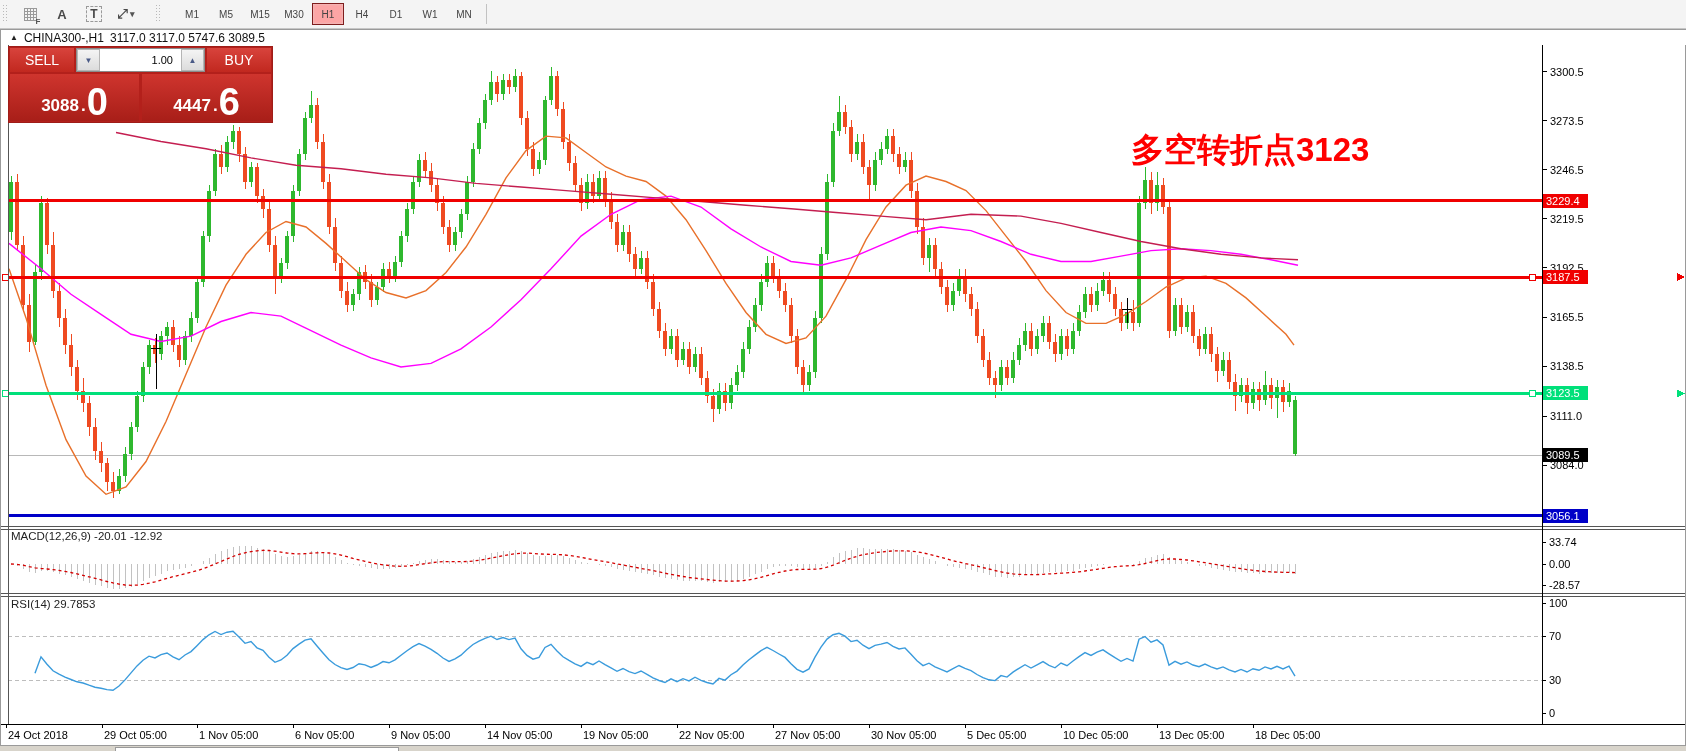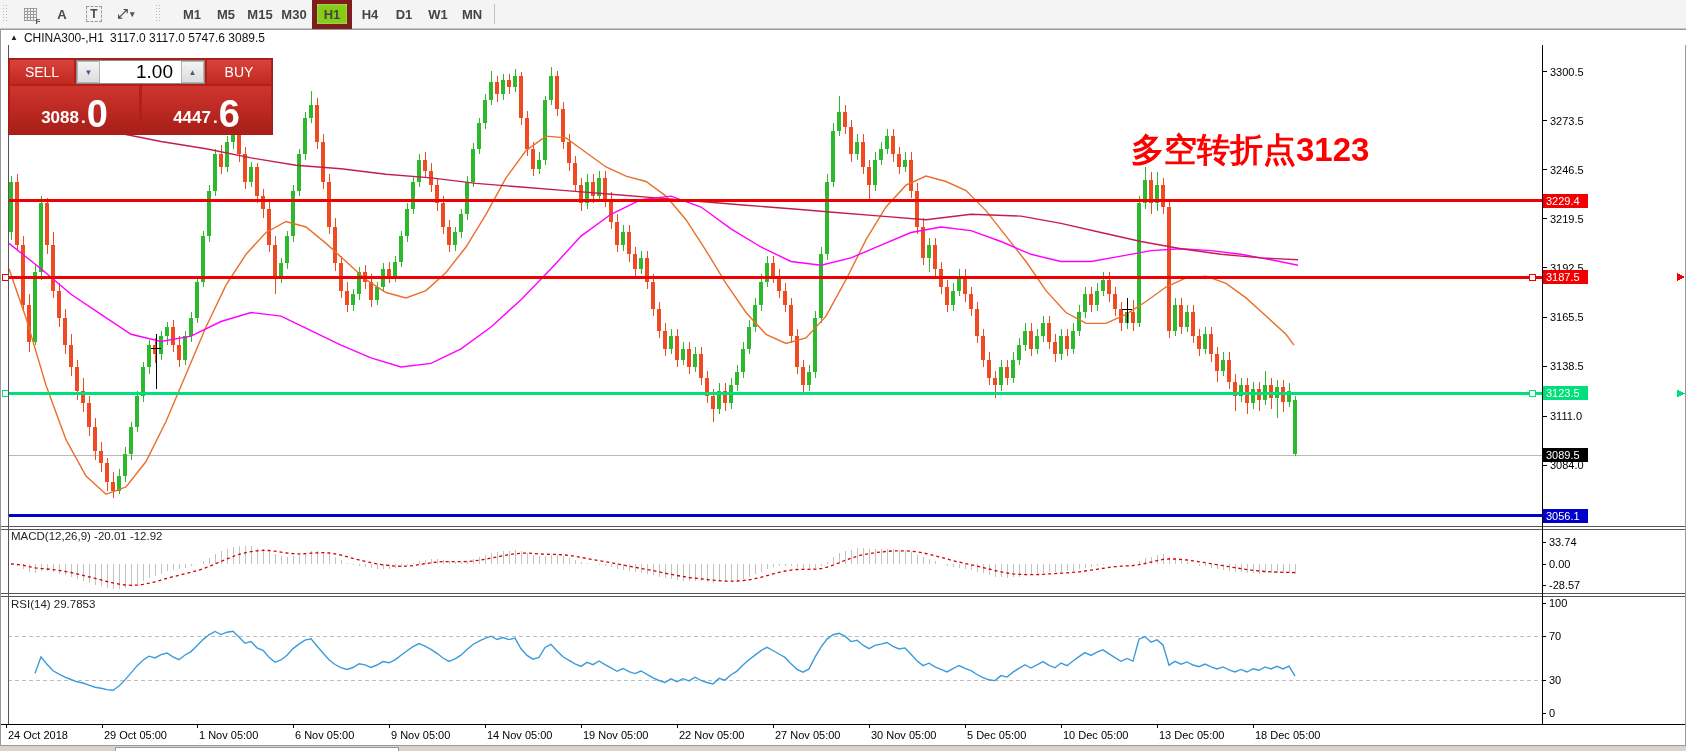--- a/index.html
+++ b/index.html
@@ -16,39 +16,39 @@
         color:#4a4a4a;font-size:13px;font-weight:bold;margin:0 4px;cursor:default;}
   .tool .dashedbox{border:1px dashed #9a9a9a;padding:0 3px;font-size:12px;}
   .gridglyph{width:13px;height:13px;
         background:repeating-linear-gradient(to right,#9a9a9a 0 1px,transparent 1px 3px),
                    repeating-linear-gradient(to bottom,#9a9a9a 0 1px,transparent 1px 3px);
         position:relative;}
   .gridglyph span{position:absolute;right:-4px;bottom:-5px;font-size:8px;font-weight:bold;color:#555;}
   .caret{font-size:9px;color:#555;margin-left:2px;}
   .tfgroup{display:flex;align-items:center;margin-left:8px;}
   .tf{min-width:30px;height:20px;display:flex;align-items:center;justify-content:center;
-      font-size:13px;font-weight:bold;color:#444;margin:0 1px;border:1px solid transparent;cursor:default;}
-  .tf.active{background:#84cc16;border:5px solid #7f1d1d;box-shadow:inset 0 0 2px #ddd;}
+      font-size:10px;font-weight:normal;color:#444;margin:0 1px;border:1px solid transparent;cursor:default;}
+  .tf.active{background:#fca5a5;border:1px solid #7f1d1d;box-shadow:inset 0 0 2px #ddd;}
   .vsep{width:1px;height:20px;background:#c2c2c2;margin:0 5px;}
   
   .chartwin{position:absolute;left:0;top:29px;width:1684px;height:721px;border:1px solid #9a9a9a;background:#fff;}
   .titlerow{position:absolute;left:0;top:0;width:100%;height:15px;padding-left:9px;
             font-size:12px;color:#111;display:flex;align-items:center;gap:6px;background:#fff;}
   .titlerow .tri{font-size:8px;color:#222;}
   svg#csvg{position:absolute;left:0;top:0;}
   
   .tradepanel{position:absolute;left:8px;top:17px;width:263px;height:75px;background:#b3201b;
-              box-shadow:0 0 0 1px #9e1d18;z-index:5;margin-top:12px;}
+              box-shadow:0 0 0 1px #9e1d18;z-index:5;}
   .tp-row1{position:absolute;left:1px;top:1px;width:261px;height:24px;display:flex;}
   .btn-sell,.btn-buy{width:64px;height:24px;background:linear-gradient(#d8433c,#c1281f);
               color:#fff;font-size:14px;display:flex;align-items:center;justify-content:center;cursor:pointer;}
   .vol-wrap{flex:1;display:flex;background:#fff;border:1px solid #8b8b8b;margin:0 2px;}
   .spin{width:21px;background:linear-gradient(#f4f4f4,#dcdcdc);border:1px solid #b5b5b5;
         display:flex;align-items:center;justify-content:center;font-size:8px;color:#4a5a86;cursor:pointer;}
-  .vol{flex:1;border:0;outline:0;text-align:right;font-size:19px;padding-right:8px;color:#000;
+  .vol{flex:1;border:0;outline:0;text-align:right;font-size:11px;padding-right:8px;color:#000;
        font-family:"Liberation Sans",sans-serif;background:#fff;width:60px;}
   .tp-row2{position:absolute;left:1px;top:27px;width:261px;height:47px;display:flex;gap:3px;}
   .bigpx{flex:1;background:linear-gradient(#cf352e,#a81e18);color:#fff;display:flex;
          align-items:flex-end;justify-content:center;padding-bottom:3px;cursor:pointer;}
   .bigpx .sm{font-size:17px;font-weight:bold;line-height:1;margin-bottom:4px;}
   .bigpx .dot{font-size:17px;font-weight:bold;line-height:1;margin:0 1px 4px 2px;}
   .bigpx .lg{font-size:38px;font-weight:bold;line-height:0.85;}
   
   .bottomstrip{position:absolute;left:0;top:745px;width:1686px;height:6px;background:#d8d4cb;border-top:1px solid #9a9a9a;}
   .bottomtab{position:absolute;left:115px;top:1px;width:282px;height:5px;background:#fff;border:1px solid #9a9a9a;border-bottom:0;}

